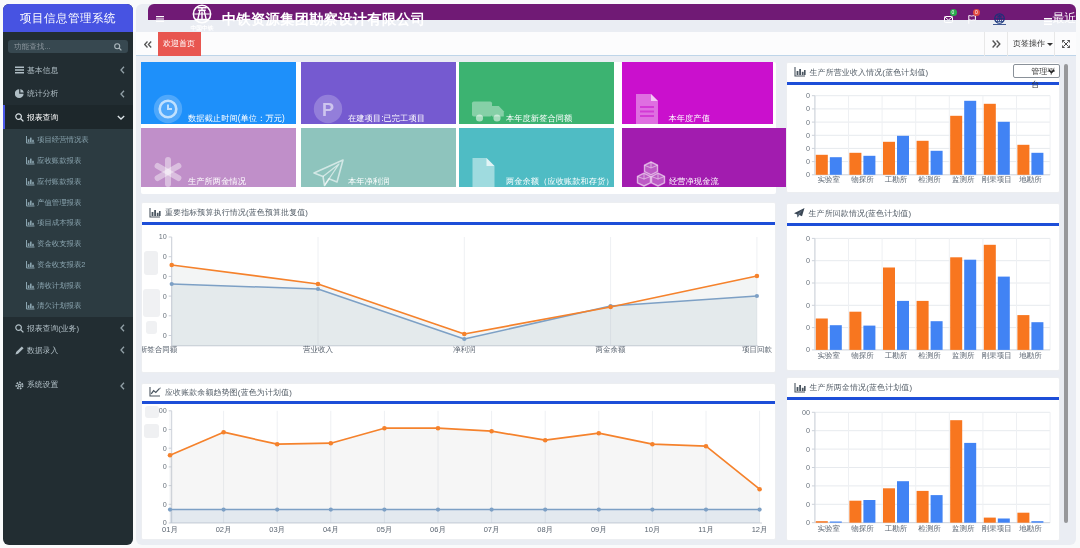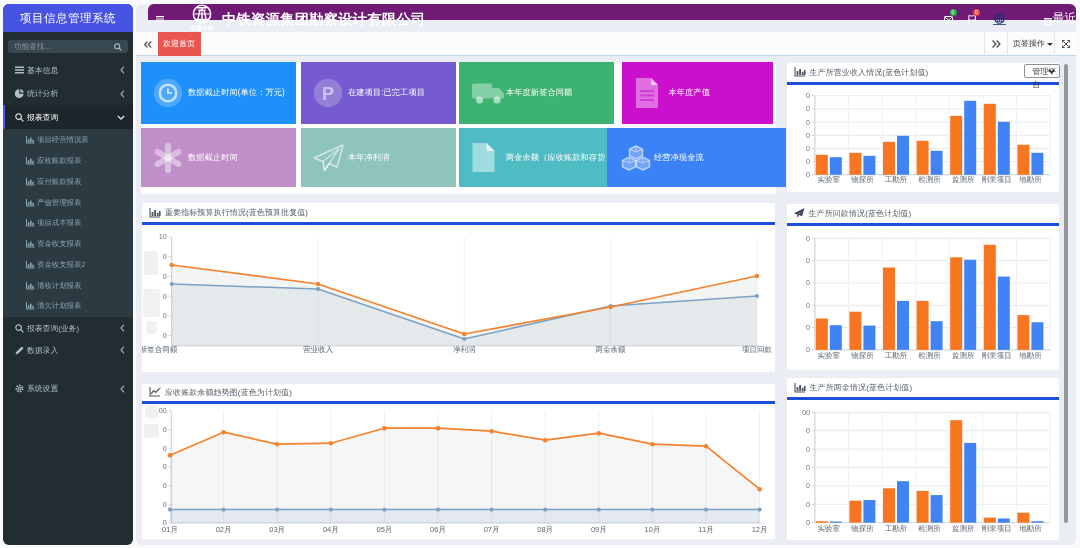--- a/index.html
+++ b/index.html
@@ -5,21 +5,21 @@
 html,body{width:1080px;height:548px;overflow:hidden;background:#f9fafb;
 font-family:"Liberation Sans",sans-serif;-webkit-font-smoothing:antialiased}
 .abs{position:absolute}
 svg{display:block}
 .ic svg{margin:0 auto}
 .smi svg{margin:0 auto}
 .card{position:absolute;border-radius:6px}
 .panel{position:absolute;background:#fff;border:1px solid #eceef1;border-radius:2px}
 .ptitle{position:absolute;left:0;top:0;right:0;height:22px;border-bottom:3px solid #1d4ed8;display:flex;align-items:center;padding-left:7px}
 .ptitle span{font-size:7.9px;color:#525c66;margin-left:4px;letter-spacing:0.2px}
-.tile{position:absolute;display:flex;align-items:center}
+.tile{position:absolute;display:flex;align-items:flex-end}
 .tile .tx{color:#fff;font-size:8.2px;position:absolute;left:47px;letter-spacing:0.1px;white-space:nowrap}
 .mi{position:absolute;left:0;width:100%;display:flex;align-items:center;color:#b0bec5;font-size:7.8px}
 .mi .ic{width:16px;text-align:center;margin-left:8px}
 .mi .ch{position:absolute;right:8px}
 .smi{position:absolute;left:0;width:100%;display:flex;align-items:center;color:#8aa4af;font-size:7.4px}
 </style></head><body>
 <div class="card" style="left:3px;top:4px;width:130px;height:541px;background:#222d32">
     <div class="abs" style="left:0;top:0;width:130px;height:28px;background:#4753e2;border-radius:6px 6px 0 0;color:#fff;font-weight:normal;font-size:11.5px;text-align:center;line-height:29px;letter-spacing:0.5px">项目信息管理系统</div>
     <div class="abs" style="left:5px;top:36px;width:120px;height:13px;background:#374850;border-radius:3px;color:#8d979e;font-size:7.6px;line-height:13px;padding-left:6px">功能查找...<svg class="abs" style="right:6px;top:3px" width="8" height="8" viewBox="0 0 8 8">
         <circle cx="3.2" cy="3.2" r="2.5" stroke="#aeb9bf" stroke-width="1.1" fill="none"></circle>
@@ -187,21 +187,21 @@
           <path d="M0.5 8.5 L1.2 6 L6.8 0.4 L8.6 2.2 L3 7.8 Z" fill="#b0bec5"></path>
         </svg>
       </span>
       <span>数据录入</span>
       <span class="ch">
         <svg width="5" height="8" viewBox="0 0 5 8">
           <polyline points="4,0.8 1,4 4,7.2" stroke="#93a1a8" stroke-width="1.3" fill="none"></polyline>
         </svg>
       </span>
     </div>
-    <div class="mi" style="top:373px;height:23px;">
+    <div class="mi" style="top:363px;height:23px;align-items:flex-end;">
       <span class="ic">
         <svg width="9" height="9" viewBox="0 0 10 10">
           <circle cx="5" cy="5" r="3.4" stroke="#b0bec5" stroke-width="2" fill="none" stroke-dasharray="1.8 1.25"></circle>
           <circle cx="5" cy="5" r="1.9" fill="#b0bec5"></circle>
           <circle cx="5" cy="5" r="0.9" fill="#222d32"></circle>
         </svg>
       </span>
       <span>系统设置</span>
       <span class="ch">
         <svg width="5" height="8" viewBox="0 0 5 8">
@@ -313,41 +313,41 @@
         <div class="tile" style="left:0px;top:66.5px;width:154.5px;height:59px;background:#c08fc9">
           <span style="margin-left:12px">
             <svg width="30" height="30" viewBox="0 0 30 30">
               <g stroke="rgba(255,255,255,0.42)" stroke-width="6" stroke-linecap="round">
                 <path d="M15 3 V27"></path>
                 <path d="M4.6 9 L25.4 21"></path>
                 <path d="M25.4 9 L4.6 21"></path>
               </g>
             </svg>
           </span>
-          <span class="tx">数据截止时间</span>
+          <span class="tx">生产所两金情况</span>
         </div>
         <div class="tile" style="left:160px;top:66.5px;width:154.5px;height:59px;background:#8ec4bd">
           <span style="margin-left:12px">
             <svg width="32" height="28" viewBox="0 0 32 28">
               <path d="M30 1 L1 14 L10 17.5 L11.5 26.5 L16 19.8 L24 23 Z" fill="none" stroke="rgba(255,255,255,0.6)" stroke-width="1.6" stroke-linejoin="round"></path>
               <path d="M10 17.5 L26 5 L11.5 26.5" fill="none" stroke="rgba(255,255,255,0.6)" stroke-width="1.3" stroke-linejoin="round"></path>
             </svg>
           </span>
           <span class="tx">本年净利润</span>
         </div>
         <div class="tile" style="left:318px;top:66.5px;width:154.5px;height:59px;background:#4fbcc4">
           <span style="margin-left:12px">
             <svg width="25" height="29" viewBox="0 0 25 29">
               <path d="M1.5 0 h14 l8 8 v21 h-22 z" fill="rgba(255,255,255,0.46)"></path>
               <path d="M15.5 0 l8 8 h-8 z" fill="rgba(255,255,255,0.7)"></path>
             </svg>
           </span>
           <span class="tx">两金余额（应收账款和存货）</span>
         </div>
-        <div class="tile" style="left:466px;top:66.5px;width:181px;height:59px;background:#3b82f6">
+        <div class="tile" style="left:481px;top:66.5px;width:181px;height:59px;background:#a21caf">
           <span style="margin-left:12px">
             <svg width="34" height="26" viewBox="0 0 34 26">
               <g fill="rgba(255,255,255,0.28)" stroke="rgba(255,255,255,0.6)" stroke-width="1.4" stroke-linejoin="round">
                 <path d="M17 1 l6.5 3.2 v6.4 L17 13.8 l-6.5-3.2 V4.2 Z"></path>
                 <path d="M10 12.2 l6.5 3.2 v6.4 L10 25 l-6.5-3.2 v-6.4 Z"></path>
                 <path d="M24 12.2 l6.5 3.2 v6.4 L24 25 l-6.5-3.2 v-6.4 Z"></path>
               </g>
               <path d="M17 1 v6 M10.5 4.2 L17 7 l6.5-2.8 M10 12.8 v6 M3.5 15.4 L10 18 l6.5-2.6 M24 12.8 v6 M17.5 15.4 L24 18 l6.5-2.6" stroke="rgba(255,255,255,0.45)" stroke-width="1.1" fill="none"></path>
             </svg>
           </span>
@@ -358,21 +358,21 @@
         <div class="ptitle">
           <svg width="12" height="10" viewBox="0 0 12 10">
             <path d="M1 0 v9 h10" stroke="#4a5560" stroke-width="1.1" fill="none"></path>
             <rect x="2.6" y="4" width="1.8" height="4" fill="#4a5560"></rect>
             <rect x="5.2" y="2" width="1.8" height="6" fill="#4a5560"></rect>
             <rect x="7.8" y="4.8" width="1.8" height="3.2" fill="#4a5560"></rect>
             <rect x="10" y="3" width="1.6" height="5" fill="#4a5560"></rect>
           </svg>
           <span>生产所营业收入情况(蓝色计划值)</span>
         </div>
-        <div class="abs" style="right:-1px;top:1px;width:36px;height:14.5px;background:#fff;border:1px solid #8a9199;border-radius:2px;font-size:8px;color:#333;line-height:13.5px;padding-left:7px">管理平台<svg class="abs" style="right:4px;top:4.5px" width="7" height="5" viewBox="0 0 7 5">
+        <div class="abs" style="right:-1px;top:1px;width:47px;height:14.5px;background:#fff;border:1px solid #8a9199;border-radius:2px;font-size:8px;color:#333;line-height:13.5px;padding-left:17px">管理平台<svg class="abs" style="right:4px;top:4.5px" width="7" height="5" viewBox="0 0 7 5">
             <polyline points="0.7,0.8 3.5,3.8 6.3,0.8" stroke="#222" stroke-width="1.4" fill="none"></polyline>
           </svg></div>
         <svg width="272.8" height="129.5" style="position:absolute;left:0;top:0">
           <line x1="27.9" y1="32.7" x2="263.1" y2="32.7" stroke="#e7eaee" stroke-width="1"></line>
           <line x1="27.9" y1="45.9" x2="263.1" y2="45.9" stroke="#e7eaee" stroke-width="1"></line>
           <line x1="27.9" y1="59.1" x2="263.1" y2="59.1" stroke="#e7eaee" stroke-width="1"></line>
           <line x1="27.9" y1="72.3" x2="263.1" y2="72.3" stroke="#e7eaee" stroke-width="1"></line>
           <line x1="27.9" y1="85.4" x2="263.1" y2="85.4" stroke="#e7eaee" stroke-width="1"></line>
           <line x1="27.9" y1="98.6" x2="263.1" y2="98.6" stroke="#e7eaee" stroke-width="1"></line>
           <line x1="27.9" y1="32.7" x2="27.9" y2="111.8" stroke="#eef0f3" stroke-width="1"></line>

